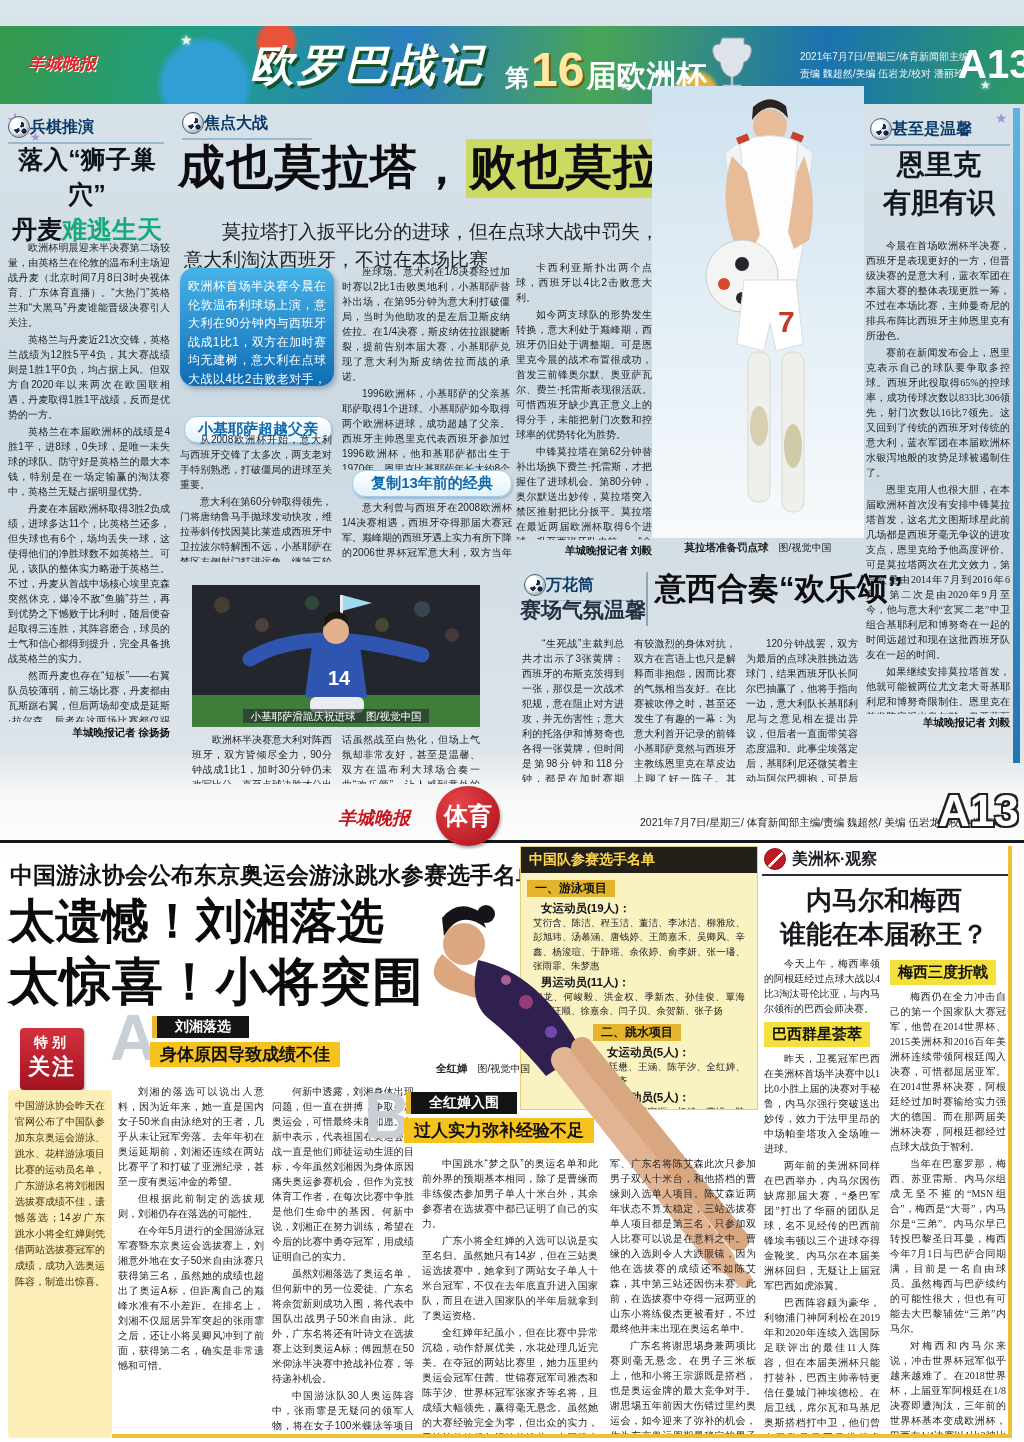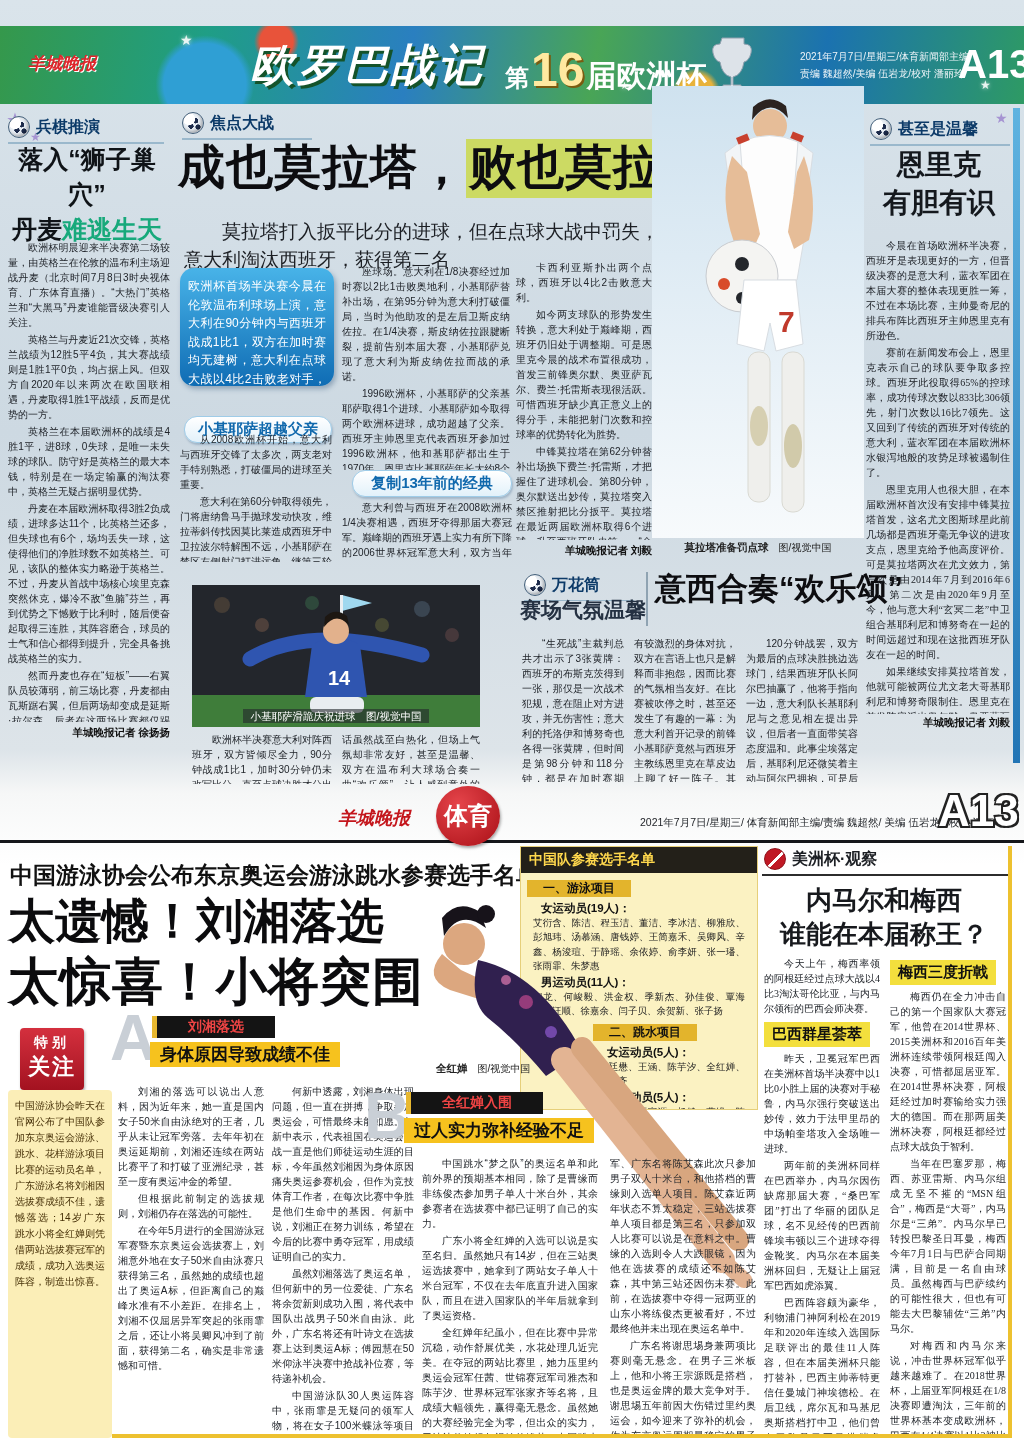--- a/index.html
+++ b/index.html
@@ -4,21 +4,21 @@
 <style>
   html,body{margin:0;padding:0;background:#9fb0bd;}
   #page{position:relative;width:1024px;height:1442px;margin:0 auto;overflow:hidden;
         font-family:"Liberation Sans",sans-serif;
         background:linear-gradient(180deg,#dae4eb 0%,#cdd9e2 30%,#dde4e9 52%,#f6f7f7 55%,#ffffff 60%,#ffffff 100%);}
   .abs{position:absolute;}
   .body-text{font-size:10px;line-height:1.5;text-align:justify;color:#20242a;overflow:hidden;}
   .body-text p{margin:0 0 2px 0;text-indent:2em;}
   .serif{font-family:"Liberation Serif",serif;}
   .byline{font-weight:bold;text-align:right;color:#111;font-size:10.5px;}
-  .badge{display:flex;align-items:center;gap:6px;font-size:16px;font-weight:900;color:#0c3a68;
+  .badge{display:flex;align-items:center;font-size:16px;font-weight:900;color:#0c3a68;
          border-bottom:2px solid #9ab8cc;padding-bottom:4px;}
   .ballicon{width:20px;height:20px;border-radius:50%;flex:0 0 20px;
          background:radial-gradient(circle at 30% 30%,#ffffff 0 30%,transparent 31%),
                     radial-gradient(circle at 62% 38%,#1c2a4a 0 16%,transparent 17%),
                     radial-gradient(circle at 40% 66%,#1c2a4a 0 14%,transparent 15%),
                     radial-gradient(circle at 75% 70%,#1c2a4a 0 12%,transparent 13%),#e8eef4;
          border:1px solid #44607a;box-shadow:inset -2px -2px 3px rgba(0,0,0,.25);}
   
   #banner{position:absolute;left:0;top:26px;width:1024px;height:78px;overflow:hidden;
           background:radial-gradient(circle at 20% 75%, #2f9fd4 0 5%, transparent 6%),
@@ -74,27 +74,27 @@
   
   #sw-kicker{left:10px;top:860px;font-size:23px;font-weight:900;color:#111;white-space:nowrap;}
   #sw-h1{left:8px;top:890px;font-size:47px;font-weight:900;color:#0b0b0d;white-space:nowrap;}
   #sw-h2{left:8px;top:948px;font-size:51px;font-weight:900;color:#0b0b0d;white-space:nowrap;letter-spacing:1px;}
   #special-badge{left:20px;top:1028px;width:64px;height:56px;background:linear-gradient(#d4303e,#a31220);color:#fff;
           text-align:center;font-weight:900;border-radius:4px;padding-top:6px;box-shadow:1px 2px 3px rgba(0,0,0,.3);}
   #special-badge .s1{font-size:14px;letter-spacing:4px;} #special-badge .s2{font-size:22px;letter-spacing:2px;}
   #special-box{left:8px;top:1090px;width:90px;height:332px;background:#fbeeb7;border-radius:4px;padding:8px 7px;
           font-size:10px;line-height:1.6;color:#463007;text-align:justify;overflow:hidden;}
   .big-letter{font-size:64px;font-weight:700;color:#c9cfd6;line-height:1;}
-  .tab-black{background:#141414;color:#ef4444;font-weight:700;font-size:14px;padding:2px 31px;display:inline-block;
+  .tab-black{background:#141414;color:#ffffff;font-weight:700;font-size:14px;padding:2px 18px;display:inline-block;
           border-left:5px solid #e8b830;}
   .sub-yellow{background:#f6c21e;color:#101010;font-weight:900;font-size:17px;padding:1px 10px;display:inline-block;}
   
   #roster{left:520px;top:846px;width:236px;height:262px;background:#fbf2c2;border:1px solid #e6cf7a;overflow:hidden;}
   #roster-head{background:#232019;color:#ffd84d;font-weight:900;font-size:14px;padding:4px 8px;}
-  #roster .grp-h{background:#e3b42c;color:#111;font-weight:900;font-size:12px;display:inline-block;padding:0 16px;margin:5px 0 2px 0;}
+  #roster .grp-h{background:#e3b42c;color:#111;font-weight:900;font-size:12px;display:inline-block;padding:0 8px;margin:5px 0 2px 0;}
   #roster .lbl{font-weight:900;font-size:11.5px;color:#111;margin:2px 0 0 14px;}
   #roster .names{font-size:9.5px;color:#222;line-height:1.5;margin:0 6px 0 6px;text-align:justify;font-family:"Liberation Serif",serif;}
   
   #am-rule{left:762px;top:874px;width:246px;height:2px;background:#2c2c2c;}
   .am-icon{width:20px;height:20px;border-radius:50%;flex:0 0 20px;background:linear-gradient(135deg,#c01824 48%,#fff 48% 58%,#c01824 58%);border:1px solid #8d0f18;}
   #am-h{left:760px;top:884px;width:248px;text-align:center;font-size:26px;font-weight:900;color:#17191d;line-height:1.3;}
   .sub-am{background:#f3df3d;color:#101010;font-weight:900;font-size:15px;padding:1px 8px;display:inline-block;position:relative;margin:4px 0;}
   .sub-am::before{content:"";position:absolute;left:-8px;top:2px;border-left:8px solid #2f9e4f;border-top:14px solid transparent;}
   .yellow-border-v{left:1008px;top:846px;width:4px;height:592px;background:#edc12f;}
   .yellow-border-h{left:112px;top:1434px;width:900px;height:4px;background:#edc12f;}
@@ -149,21 +149,21 @@
 
   <div class="badge abs" style="left:182px;top:112px;width:130px">
     <span class="ballicon"></span>
     <span>焦点大战</span>
   </div>
   <div class="abs" id="hl-main">
     <span>成也莫拉塔，</span><span class="hl-hi"><span>败也</span><span class="hl-blue">莫拉塔</span></span>
   </div>
   <div class="abs" id="deck">
     <p class="l1">莫拉塔打入扳平比分的进球，但在点球大战中罚失，</p>
-    <p class="l2">意大利淘汰西班牙，获得第二名</p>
+    <p class="l2">意大利淘汰西班牙，不过在本场比赛</p>
   </div>
   <div class="abs" id="leadbox">欧洲杯首场半决赛今晨在伦敦温布利球场上演，意大利在90分钟内与西班牙战成1比1，双方在加时赛均无建树，意大利在点球大战以4比2击败老对手，率先进入决赛，将于7月12日凌晨迎战英格兰和丹麦的胜者。</div>
 
   <div class="abs body-text" style="left:342px;top:264px;width:168px;height:206px">
     <p>座球场。意大利在1/8决赛经过加时赛以2比1击败奥地利，小基耶萨替补出场，在第95分钟为意大利打破僵局，当时为他助攻的是左后卫斯皮纳佐拉。在1/4决赛，斯皮纳佐拉跟腱断裂，提前告别本届大赛，小基耶萨兑现了意大利为斯皮纳佐拉而战的承诺。</p>
     <p>1996欧洲杯，小基耶萨的父亲基耶萨取得1个进球。小基耶萨如今取得两个欧洲杯进球，成功超越了父亲。西班牙主帅恩里克代表西班牙参加过1996欧洲杯，他和基耶萨都出生于1970年，恩里克比基耶萨年长大约8个月，因此算是小基耶萨的伯伯。</p>
 
   </div>
   <div class="abs body-text" style="left:516px;top:260px;width:136px;height:280px">
     <p>卡西利亚斯扑出两个点球，西班牙以4比2击败意大利。</p>

